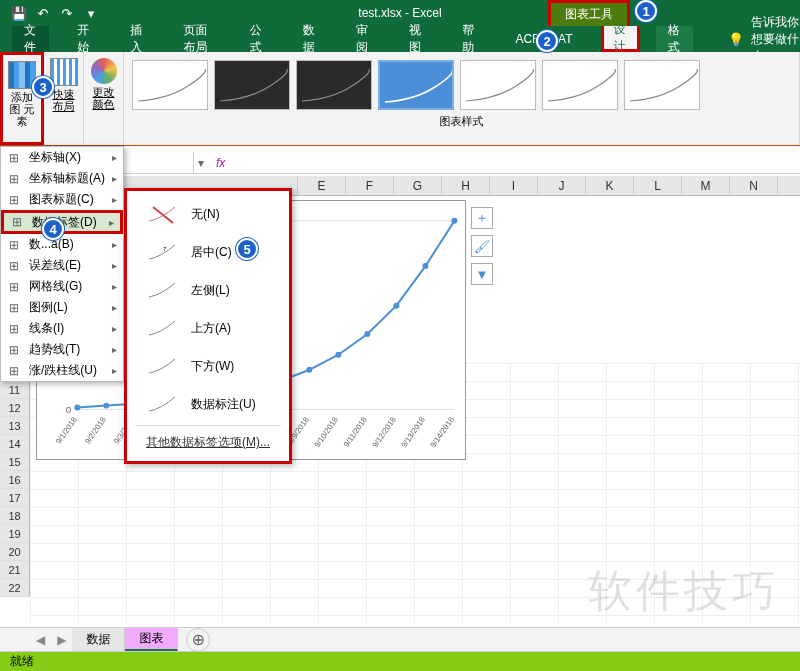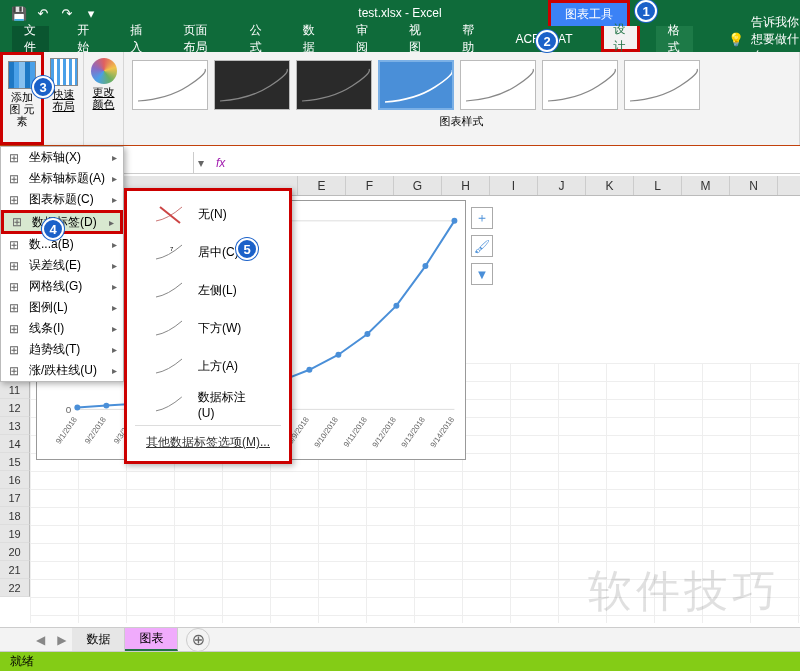--- a/index.html
+++ b/index.html
@@ -2,21 +2,21 @@
 <html><head>
 <meta charset="utf-8">
 <style>
 * { margin: 0; padding: 0; box-sizing: border-box; font-family: "Microsoft YaHei", sans-serif; }
 body { width: 800px; height: 671px; background: #fff; font-size: 12px; overflow: hidden; position: relative; }
 
 .titlebar { height: 26px; background: #0f6b3a; display: flex; align-items: center; color: #fff; position: relative; }
 .titlebar .qat { display: flex; align-items: center; gap: 2px; padding-left: 8px; }
 .titlebar .qat-btn { width: 22px; height: 22px; display: flex; align-items: center; justify-content: center; color: #fff; font-size: 13px; }
 .titlebar .title { position: absolute; left: 50%; transform: translateX(-50%); font-size: 12px; }
-.chart-tools { position: absolute; right: 170px; top: 0; height: 26px; display: flex; align-items: center; padding: 0 14px; font-size: 12px; border: 3px solid #c00; border-bottom: none; background: #3b82f6; }
+.chart-tools { position: absolute; right: 170px; top: 0; height: 26px; display: flex; align-items: center; padding: 0 14px; font-size: 12px; border: 3px solid #c00; border-bottom: none; background: #4d7c0f; }
 
 .tabs { height: 26px; background: #0f6b3a; display: flex; align-items: stretch; color: #fff; padding-left: 12px; gap: 16px; position: relative; }
 .tab { padding: 0 12px; display: flex; align-items: center; font-size: 12px; cursor: pointer; }
 .tab.file { background: #0a5630; }
 .tab.active { background: #f3f3f3; color: #217346; border: 3px solid #c00; border-top: none; padding: 0 10px; }
 .tab.alt { background: #1d7a47; }
 .tell-me { display: flex; align-items: center; gap: 6px; margin-left: 20px; font-size: 12px; }
 .lamp { font-size: 13px; }
 
 .ribbon { height: 94px; background: #f3f3f3; border-bottom: 1px solid #c2410c; display: flex; position: relative; }
@@ -37,21 +37,21 @@
 .thumb svg { width: 100%; height: 100%; }
 .styles-label { text-align: center; font-size: 11px; padding-top: 2px; }
 
 .dropdown1 { position: absolute; left: 0; top: 146px; width: 124px; background: #fff; border: 1px solid #bbb; box-shadow: 2px 2px 6px rgba(0,0,0,.3); z-index: 10; }
 .dd-item { display: flex; align-items: center; height: 21px; padding: 0 6px 0 4px; font-size: 12px; gap: 6px; }
 .dd-item.highlight { background: #d8e8d0; border: 3px solid #c00; height: 24px; }
 .dd-ic { width: 18px; height: 16px; display: flex; align-items: center; justify-content: center; color: #666; font-size: 12px; }
 .dd-arrow { margin-left: auto; color: #666; font-size: 10px; }
 
 .dropdown2 { position: absolute; left: 124px; top: 188px; width: 168px; background: #fff; border: 3px solid #c00; box-shadow: 2px 2px 6px rgba(0,0,0,.3); z-index: 11; padding: 4px 0; }
-.dd2-item { display: flex; align-items: center; height: 38px; padding: 0 27px; gap: 12px; font-size: 12px; }
+.dd2-item { display: flex; align-items: center; height: 38px; padding: 0 20px; gap: 12px; font-size: 12px; }
 .dd2-ic { width: 32px; height: 22px; position: relative; }
 .dd2-divider { height: 1px; background: #ddd; margin: 2px 8px; }
 .dd2-more { text-align: center; padding: 6px 0; font-size: 12px; text-decoration: underline; color: #333; }
 
 .marker { position: absolute; width: 22px; height: 22px; background: #1b61c9; border: 2px solid #fff; border-radius: 50%; color: #fff; display: flex; align-items: center; justify-content: center; font-weight: bold; font-size: 13px; z-index: 50; box-shadow: 0 0 0 1px #1b61c9; }
 
 .formula-bar { position: absolute; left: 124px; top: 152px; right: 0; height: 22px; display: flex; align-items: center; border-bottom: 1px solid #ccc; background: #fff; font-size: 12px; }
 .name-box { width: 70px; padding-left: 6px; border-right: 1px solid #ccc; height: 100%; display: flex; align-items: center; }
 .fb-dd { color: #666; padding: 0 4px; }
 .fb-fx { padding: 0 8px; font-style: italic; color: #a21caf; }
@@ -260,27 +260,27 @@
   <div class="dd2-item">
     <div class="dd2-ic"><svg viewBox="0 0 32 22">
           <path d="M2,18 Q14,16 28,4" stroke="#888" fill="none"></path>
         </svg></div>
     <span>左侧(L)</span>
   </div>
   <div class="dd2-item">
     <div class="dd2-ic"><svg viewBox="0 0 32 22">
           <path d="M2,18 Q14,16 28,4" stroke="#888" fill="none"></path>
         </svg></div>
+    <span>上方(A)</span>
+  </div>
+  <div class="dd2-item">
+    <div class="dd2-ic"><svg viewBox="0 0 32 22">
+          <path d="M2,18 Q14,16 28,4" stroke="#888" fill="none"></path>
+        </svg></div>
     <span>下方(W)</span>
-  </div>
-  <div class="dd2-item">
-    <div class="dd2-ic"><svg viewBox="0 0 32 22">
-          <path d="M2,18 Q14,16 28,4" stroke="#888" fill="none"></path>
-        </svg></div>
-    <span>上方(A)</span>
   </div>
   <div class="dd2-item">
     <div class="dd2-ic"><svg viewBox="0 0 32 22">
           <path d="M2,18 Q14,16 28,4" stroke="#888" fill="none"></path>
         </svg></div>
     <span>数据标注(U)</span>
   </div>
   <div class="dd2-divider"></div>
   <div class="dd2-more">其他数据标签选项(M)...</div>
 </div>

